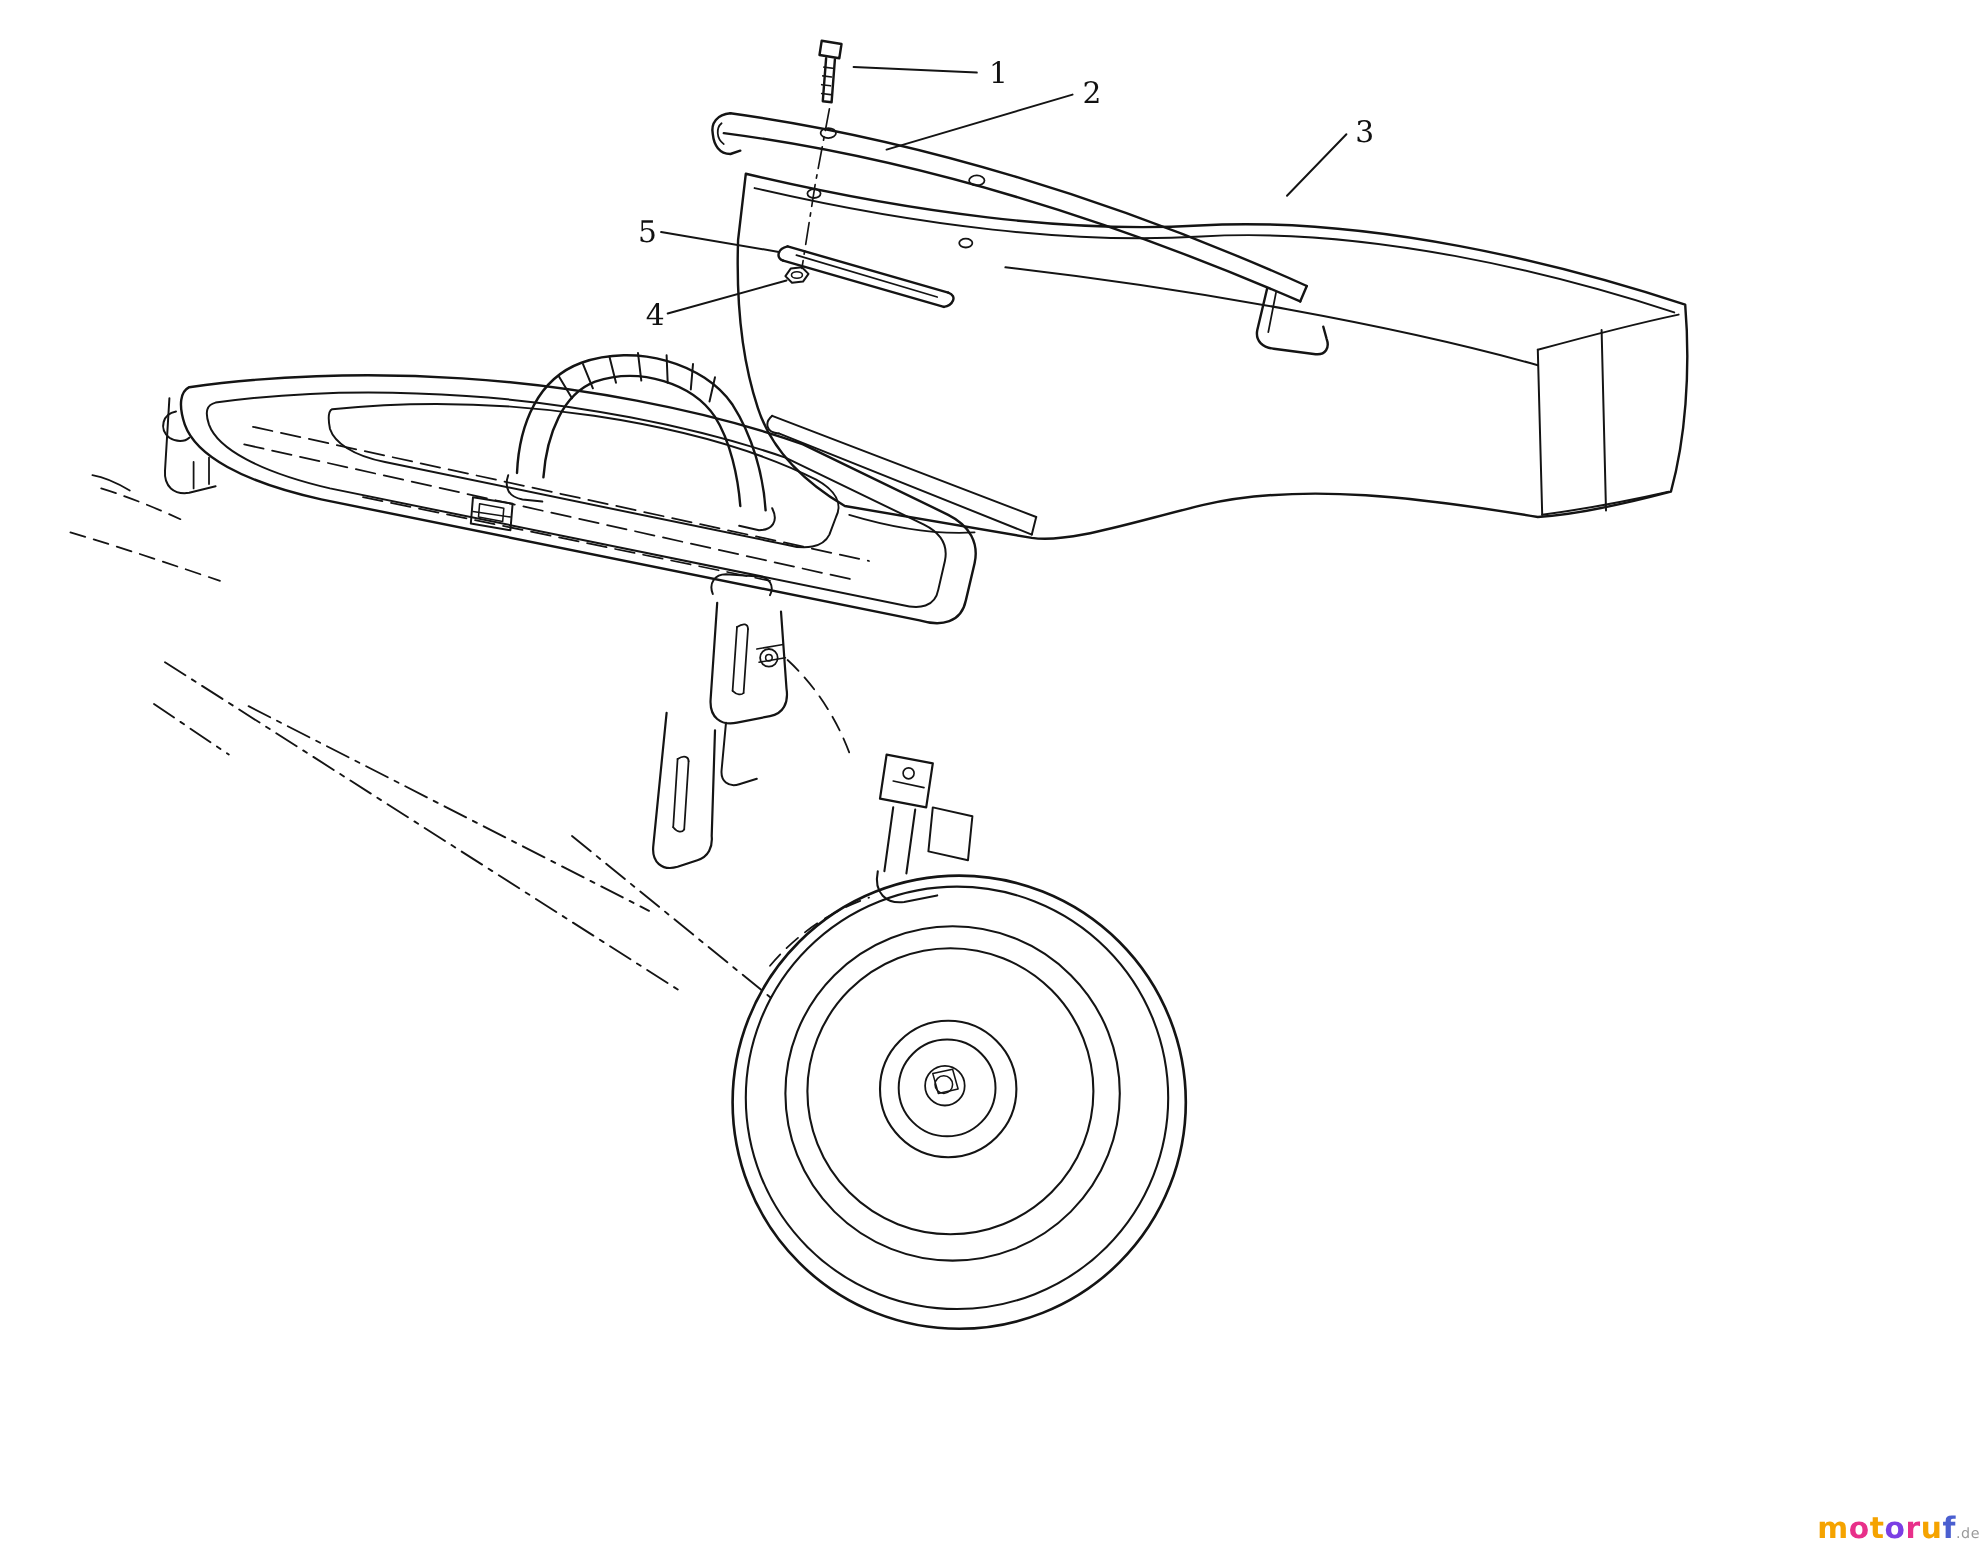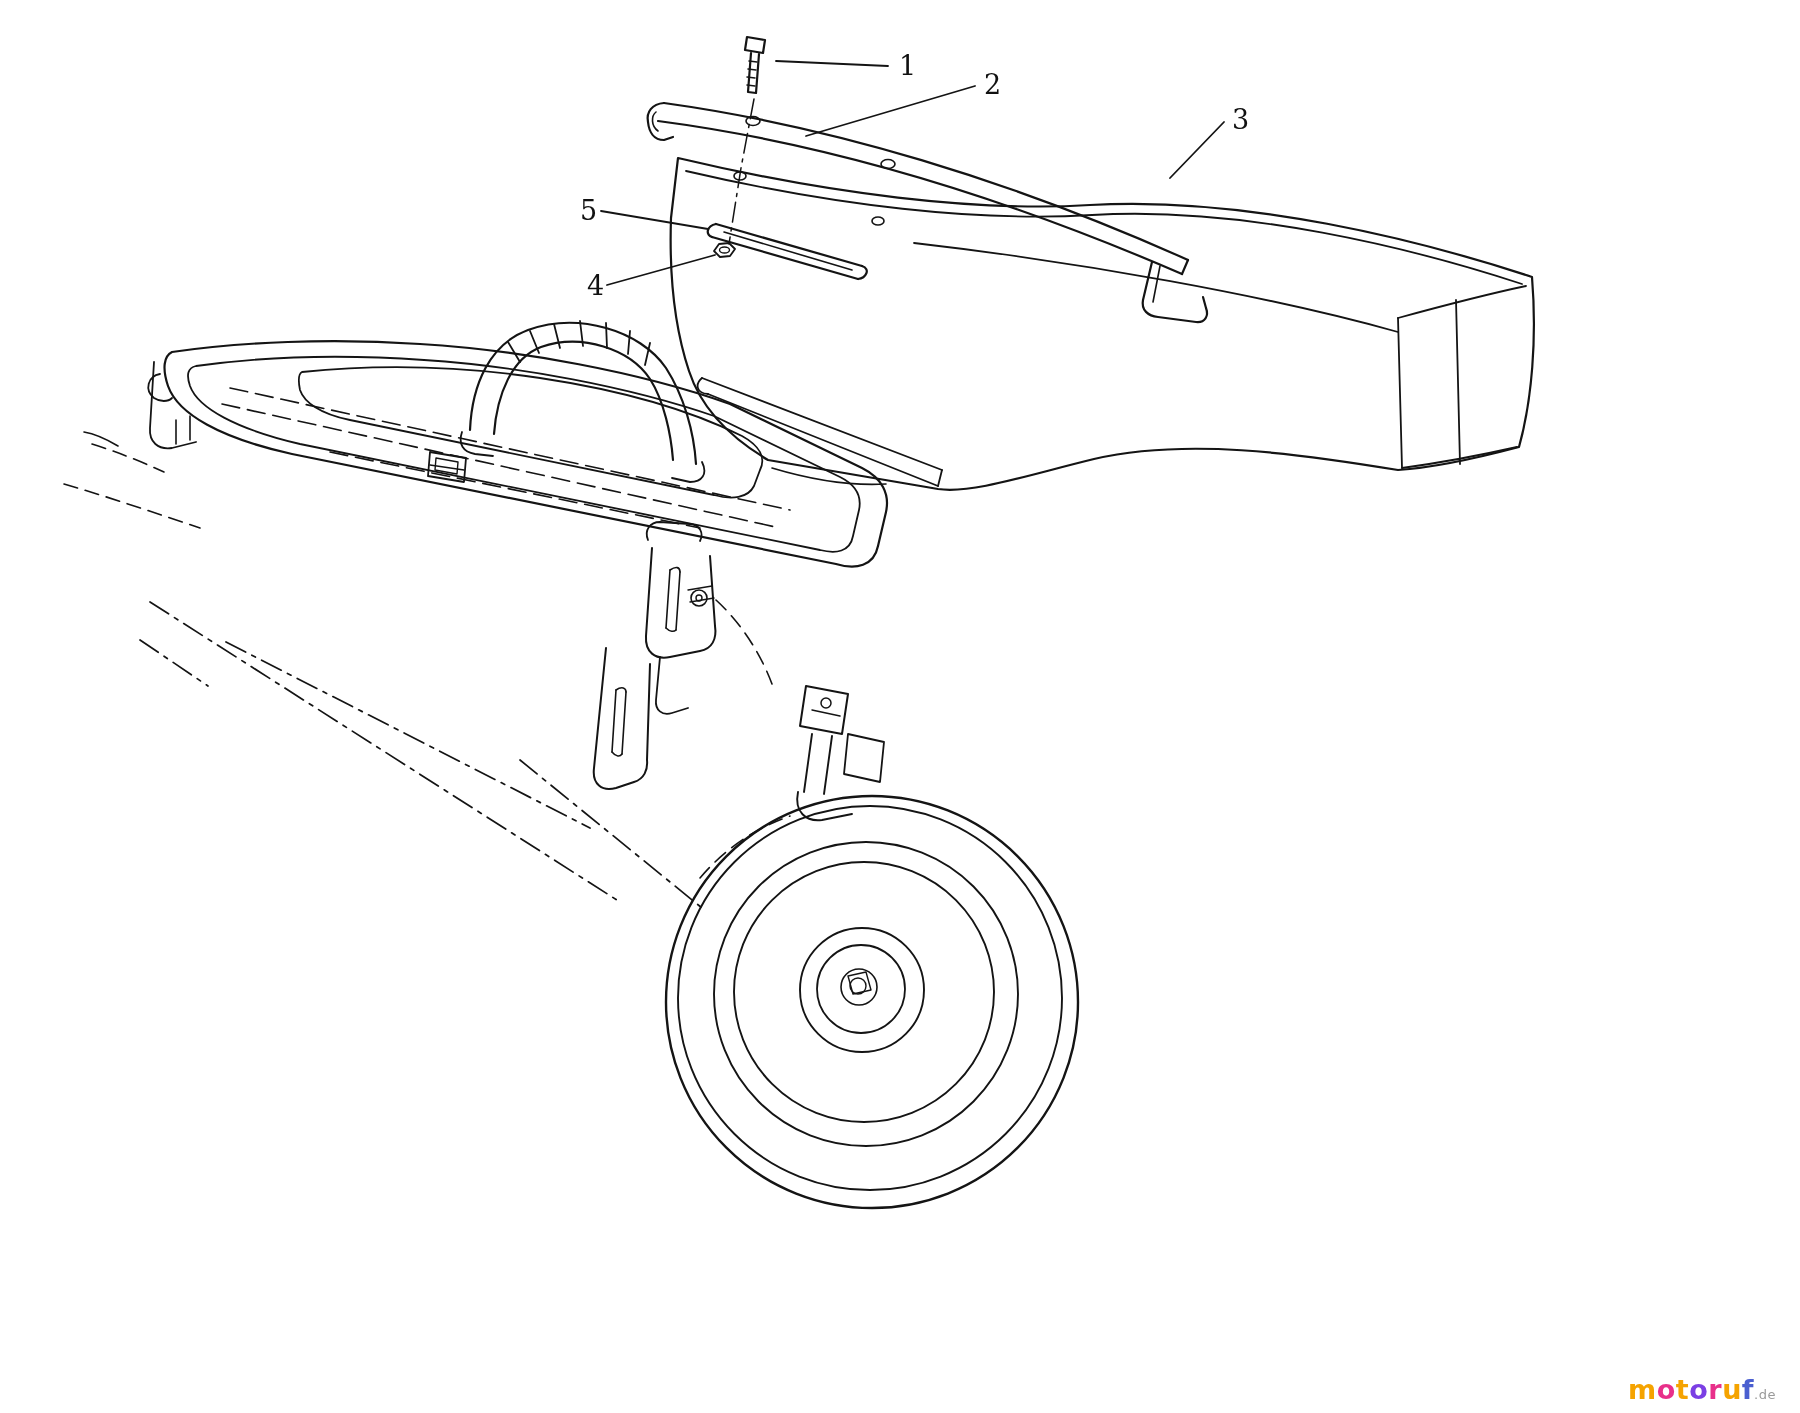--- a/index.html
+++ b/index.html
@@ -20,21 +20,21 @@
     inset: 0;
   }
   .callout-text {
     font-family: "DejaVu Serif", serif;
     font-size: 27px;
     font-weight: 500;
     fill: #111111;
   }
   .watermark {
     position: absolute;
-    right: 24px;
+    right: 0;
     bottom: 8px;
     font-family: "DejaVu Sans", sans-serif;
     font-weight: 700;
     font-size: 27px;
     letter-spacing: 0.5px;
     cursor: pointer;
     user-select: none;
   }
   .watermark .suffix {
     font-size: 13px;

